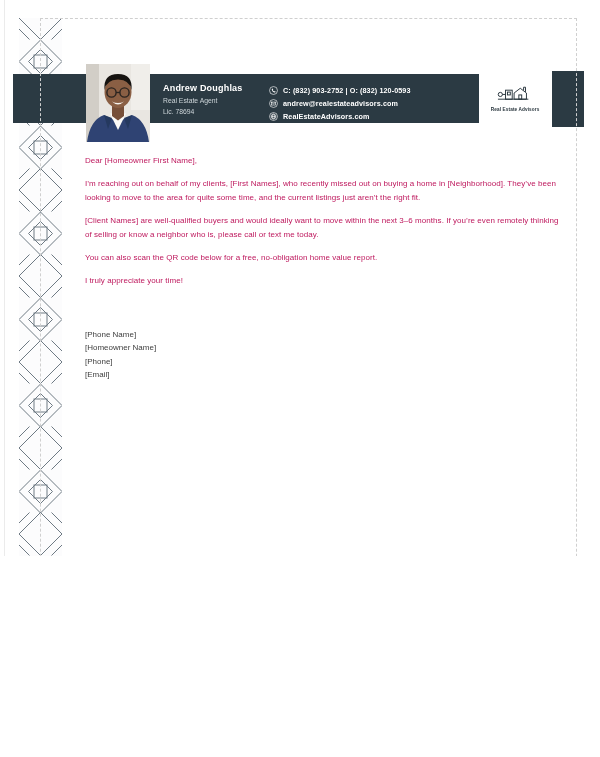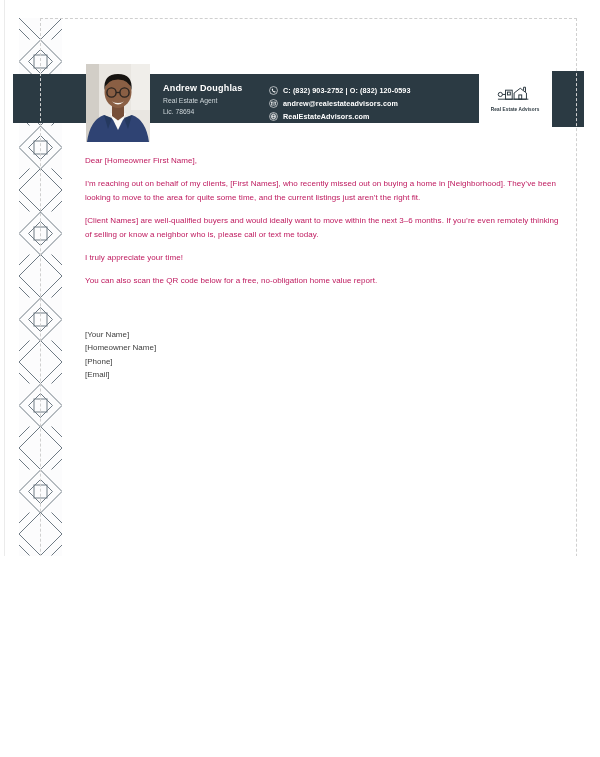--- a/index.html
+++ b/index.html
@@ -144,26 +144,26 @@
         <path d="M2.4 5 L7.6 5" stroke="#ffffff" stroke-width="0.7"></path>
       </svg>
       <span>RealEstateAdvisors.com</span>
     </div>
   </div>
 
   <div class="letter">
     <p>Dear [Homeowner First Name],</p>
     <p>I’m reaching out on behalf of my clients, [First Names], who recently missed out on buying a home in [Neighborhood]. They’ve been looking to move to the area for quite some time, and the current listings just aren’t the right fit.</p>
     <p>[Client Names] are well-qualified buyers and would ideally want to move within the next 3–6 months. If you’re even remotely thinking of selling or know a neighbor who is, please call or text me today.</p>
+    <p>You can also scan the QR code below for a free, no-obligation home value report.</p>
     <p>I truly appreciate your time!</p>
-    <p>You can also scan the QR code below for a free, no-obligation home value report.</p>
   </div>
 
   <div class="signature">
-    <div>[Your Name]</div>
+    <div>[Phone Name]</div>
     <div>[Homeowner Name]</div>
     <div>[Phone]</div>
     <div>[Email]</div>
   </div>
 
   <div class="footer">
     <span class="disclaimer">If you are already working with a real estate professional, please disregard this solicitation.</span>
     <svg width="11" height="11" viewBox="0 0 11 11">
       <path d="M5.5 0.8 L10.6 4.4 L10.6 10.2 L0.4 10.2 L0.4 4.4 Z" fill="none" stroke="#8b8b8b" stroke-width="1"></path>
       <path d="M3.2 6.2 L7.8 6.2 M3.2 8.2 L7.8 8.2" stroke="#8b8b8b" stroke-width="1"></path>

